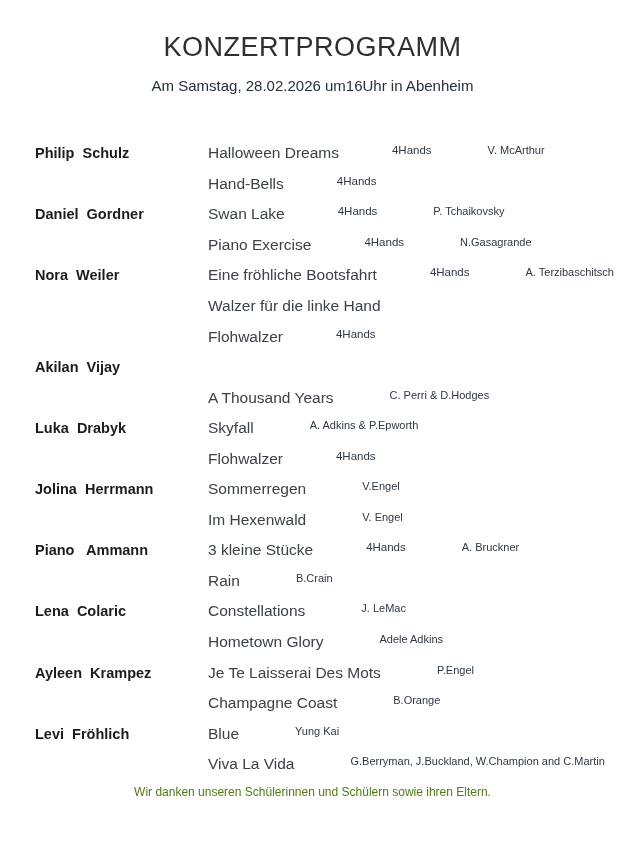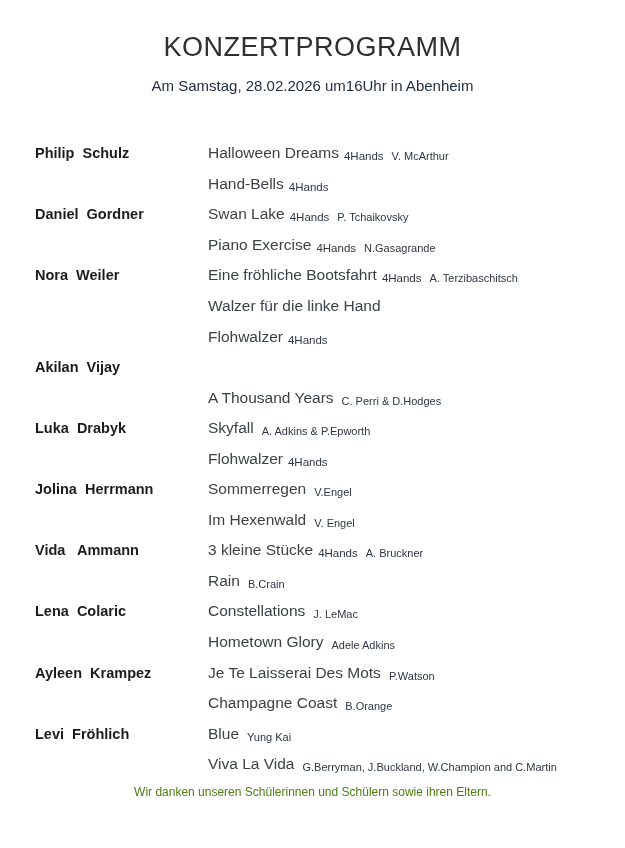--- a/index.html
+++ b/index.html
@@ -35,22 +35,23 @@
   .performer{
     width:173px;
     flex:0 0 173px;
     font-weight:bold;
     font-size:14.5px;
     color:#1c1c1c;
     white-space:pre;
   }
   .piece{
     display:flex;
-    align-items:flex-end;
+    align-items:flex-start;
     white-space:pre;
+    gap:48px;
   }
   .piece-title{
     font-size:15.5px;
     color:#3c4148;
   }
   .piece-tag{
     font-size:11.5px;
     color:#2e3744;
     margin-left:5px;
   }
@@ -183,21 +184,21 @@
     <div class="row">
       <span class="performer"></span>
       <span class="piece">
         <span class="piece-title">Im Hexenwald</span>
         
         <span class="composer">V. Engel</span>
       </span>
     </div>
 
     <div class="row">
-      <span class="performer">Vida   Ammann</span>
+      <span class="performer">Piano   Ammann</span>
       <span class="piece">
         <span class="piece-title">3 kleine Stücke</span>
         <span class="piece-tag">4Hands</span>
         <span class="composer">A. Bruckner</span>
       </span>
     </div>
 
     <div class="row">
       <span class="performer"></span>
       <span class="piece">
@@ -223,21 +224,21 @@
         
         <span class="composer">Adele Adkins</span>
       </span>
     </div>
 
     <div class="row">
       <span class="performer">Ayleen  Krampez</span>
       <span class="piece">
         <span class="piece-title">Je Te Laisserai Des Mots</span>
         
-        <span class="composer">P.Watson</span>
+        <span class="composer">P.Engel</span>
       </span>
     </div>
 
     <div class="row">
       <span class="performer"></span>
       <span class="piece">
         <span class="piece-title">Champagne Coast</span>
         
         <span class="composer">B.Orange</span>
       </span>

